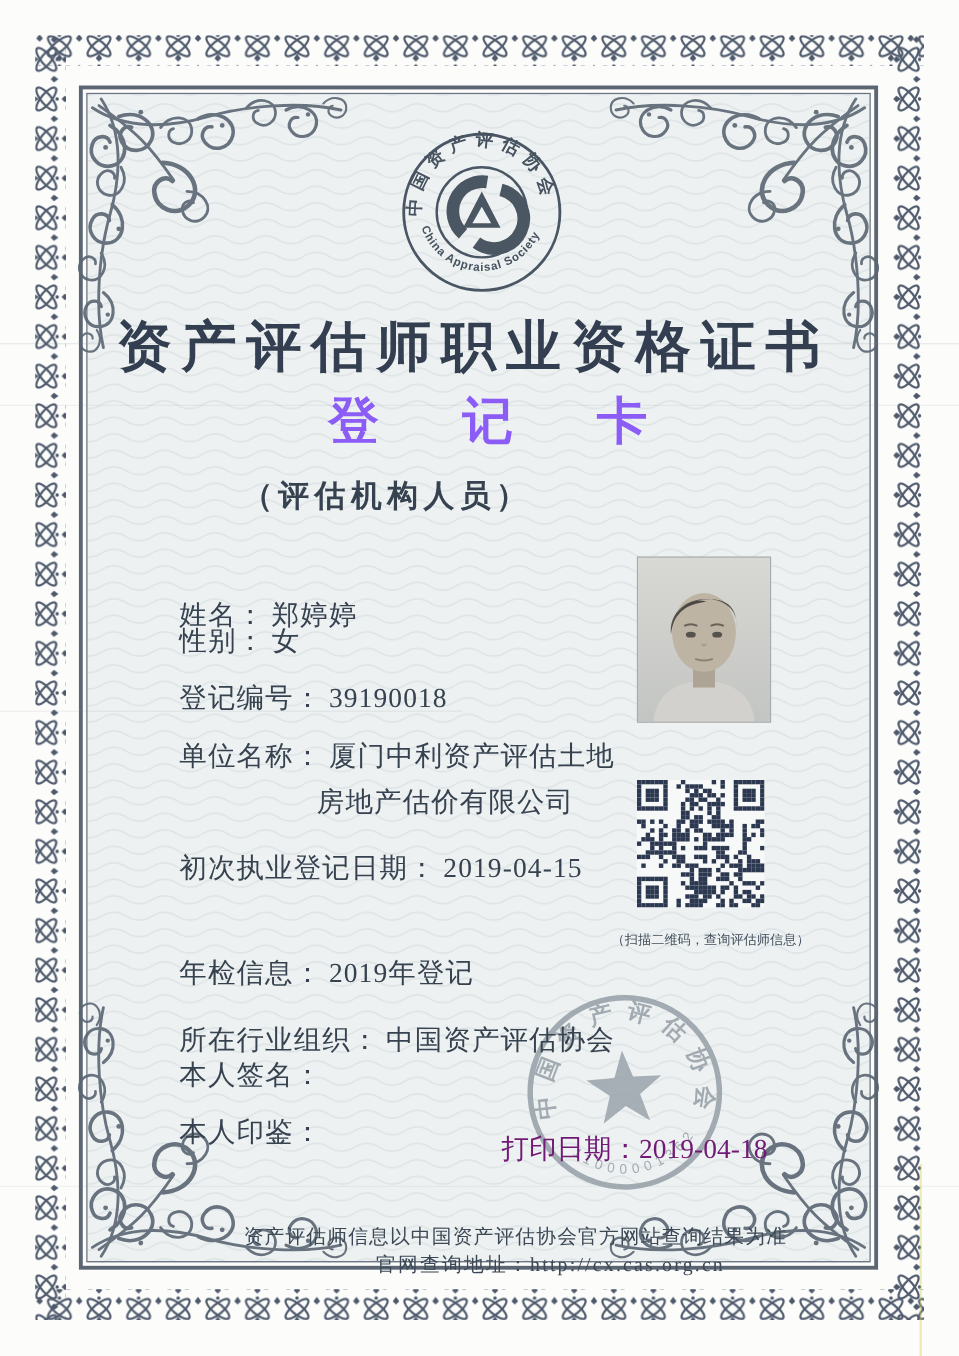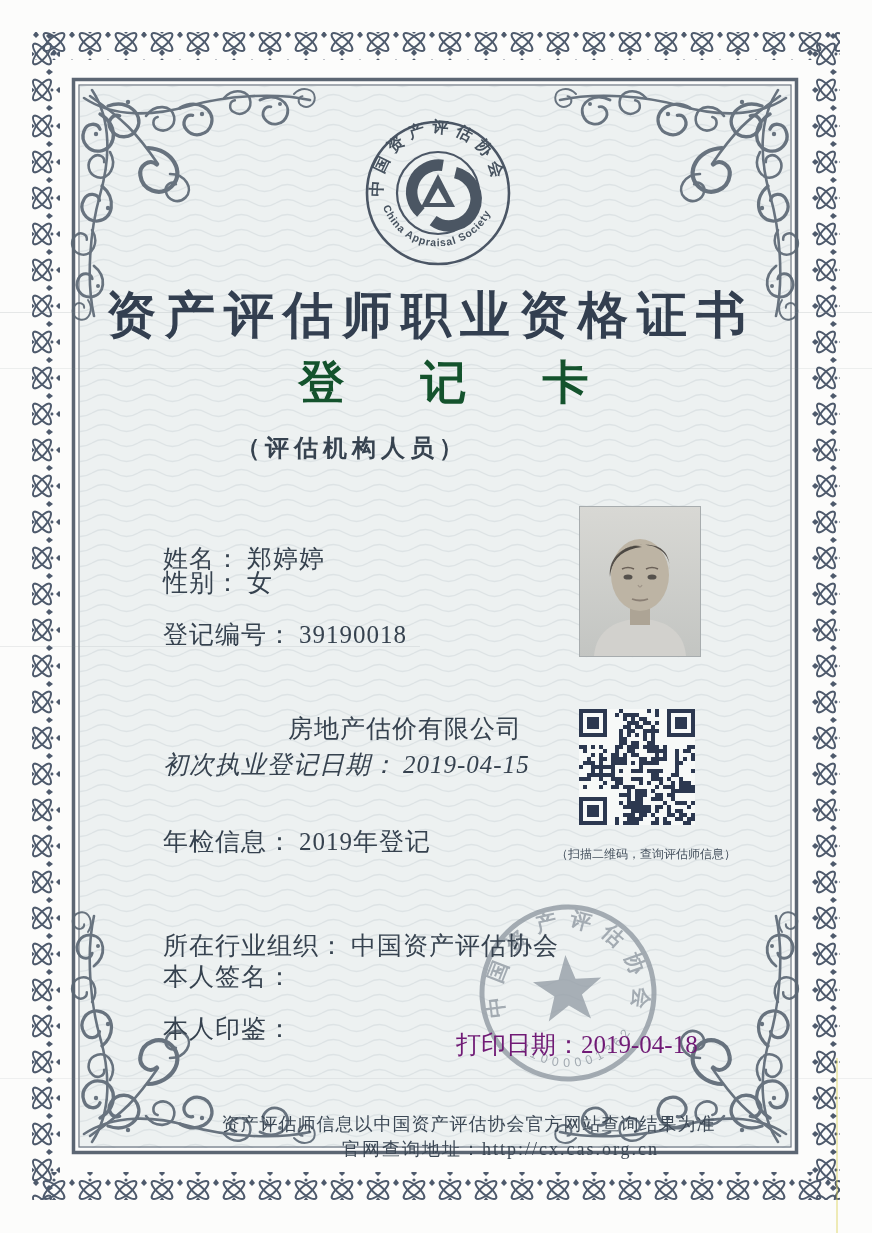--- a/index.html
+++ b/index.html
@@ -10,23 +10,23 @@
     color:#3a4656;
   }
   .abs{position:absolute;}
   .deco-svg{position:absolute;left:0;top:0;z-index:0;}
   .scanline{position:absolute;left:0;height:1px;background:rgba(130,140,145,.18);z-index:1;}
   .title-line1{left:0;top:282px;width:756px;text-align:center;
     font-size:50px;font-weight:bold;letter-spacing:9px;padding-left:9px;
     box-sizing:border-box;color:#333f50;z-index:3;margin-left:48px;}
   .title-line2{left:0;top:352px;width:872px;text-align:center;
     font-size:46px;font-weight:bold;letter-spacing:76px;padding-left:91px;
-    box-sizing:border-box;color:#14532d;z-index:3;}
+    box-sizing:border-box;color:#8b5cf6;z-index:3;}
   .subtitle{left:0;top:432px;width:704px;text-align:center;
-    font-size:24px;font-weight:bold;letter-spacing:5px;color:#36424f;z-index:3;}
+    font-size:28px;font-weight:bold;letter-spacing:5px;color:#36424f;z-index:3;}
   .row{position:absolute;left:163px;font-size:25px;color:#36424f;z-index:3;
     letter-spacing:1px;white-space:nowrap;}
   .row .val{margin-left:6px;}
   .wrapline{left:288px;}
   .photo-box{left:579px;top:506px;width:120px;height:149px;z-index:3;
     border:1px solid #a7acae;background:#cfcfcc;}
   .qr-box{left:579px;top:709px;width:116px;height:116px;z-index:3;background:#f7f9f8;}
   .qr-caption{left:512px;top:846px;width:268px;text-align:center;font-size:12px;
     color:#434f5c;z-index:3;white-space:nowrap;}
   .seal-box{left:468px;top:893px;width:200px;height:200px;z-index:2;opacity:.78;}
@@ -149,27 +149,30 @@
 
   <div class="row" style="top:542px;">
     <span>姓名：</span><span class="val">郑婷婷</span>
   </div>
   <div class="row" style="top:566px;">
     <span>性别：</span><span class="val">女</span>
   </div>
   <div class="row" style="top:618px;">
     <span>登记编号：</span><span class="val">39190018</span>
   </div>
+  <div class="row" style="top:670px;">
+    <span>单位名称：</span><span class="val">厦门中利资产评估土地</span>
+  </div>
   <div class="row wrapline" style="top:712px;">
     <span>房地产估价有限公司</span>
   </div>
-  <div class="row" style="top:748px;font-style:italic;">
+  <div class="row" style="top:772px;">
     <span>初次执业登记日期：</span><span class="val">2019-04-15</span>
   </div>
-  <div class="row" style="top:825px;font-family:Liberation Serif, serif;">
+  <div class="row" style="top:868px;font-family:Liberation Serif, serif;">
     <span>年检信息：</span><span class="val">2019年登记</span>
   </div>
   <div class="row" style="top:929px;">
     <span>所在行业组织：</span><span class="val">中国资产评估协会</span>
   </div>
   <div class="row" style="top:960px;">
     <span>本人签名：</span>
   </div>
   <div class="row" style="top:1012px;">
     <span>本人印鉴：</span>

